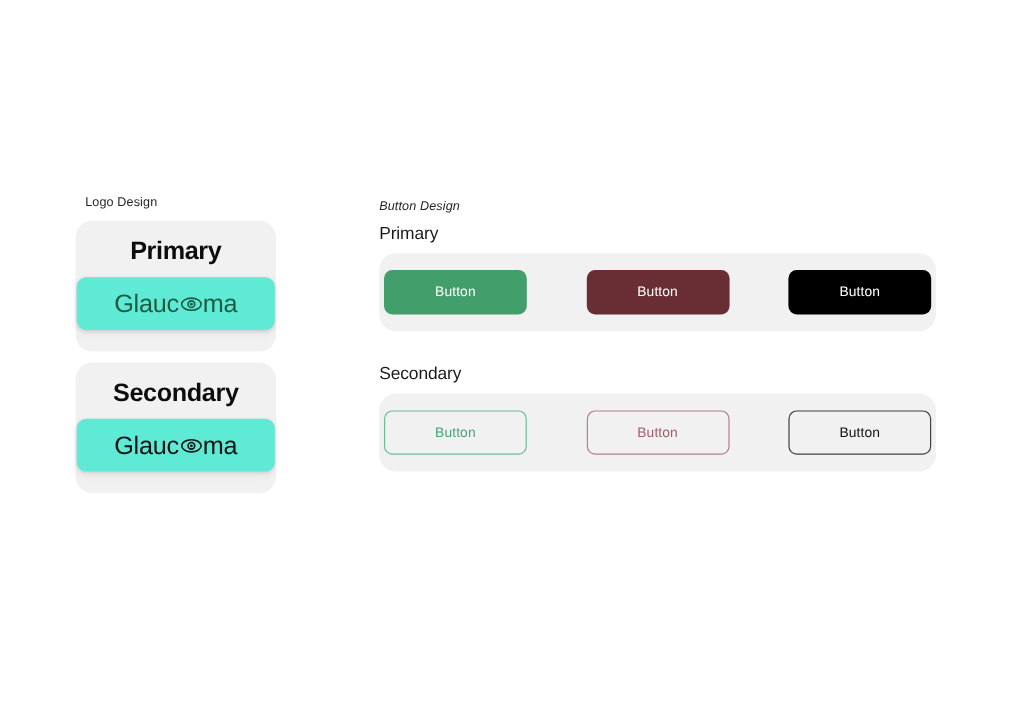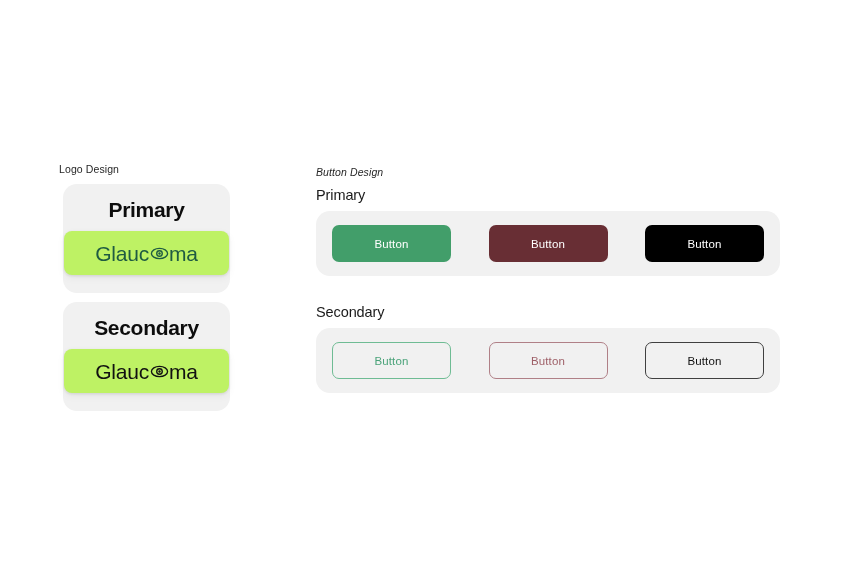--- a/index.html
+++ b/index.html
@@ -22,21 +22,21 @@
   
   .section-label {
     position: absolute;
     font-size: 10.5px;
     font-weight: 400;
     color: #262626;
     letter-spacing: 0.1px;
     white-space: nowrap;
   }
 
-  #logo-design-label { left: 59px; top: 163px; }
+  #logo-design-label { left: 71px; top: 163px; }
   #button-design-label { left: 316px; top: 166px; font-style: italic; }
 
   
   .logo-card {
     position: absolute;
     width: 167px;
     background: #f1f1f1;
     border-radius: 14px;
     padding: 14px 11px 18px 11px;
     display: flex;
@@ -52,21 +52,21 @@
     font-weight: 700;
     color: #0d0d0d;
     letter-spacing: -0.3px;
     line-height: 1.1;
     margin-bottom: 10px;
   }
 
   .logo-plate {
     width: 165px;
     height: 44px;
-    background: #bef264;
+    background: #5eead4;
     border-radius: 8px;
     box-shadow: 0 1px 3px rgba(0,0,0,0.10), 0 3px 8px rgba(0,0,0,0.05);
     display: flex;
     align-items: center;
     justify-content: center;
   }
 
   .wordmark {
     display: flex;
     align-items: center;
@@ -107,21 +107,21 @@
 
   .button-tray {
     position: absolute;
     left: 316px;
     width: 464px;
     background: #f1f1f1;
     border-radius: 14px;
     display: flex;
     align-items: center;
     justify-content: space-between;
-    padding: 14px 16px;
+    padding: 14px 4px;
   }
 
   #primary-tray { top: 211px; height: 65px; }
   #secondary-tray { top: 328px; height: 65px; }
 
   .btn {
     width: 119px;
     height: 37px;
     border-radius: 7px;
     display: flex;

